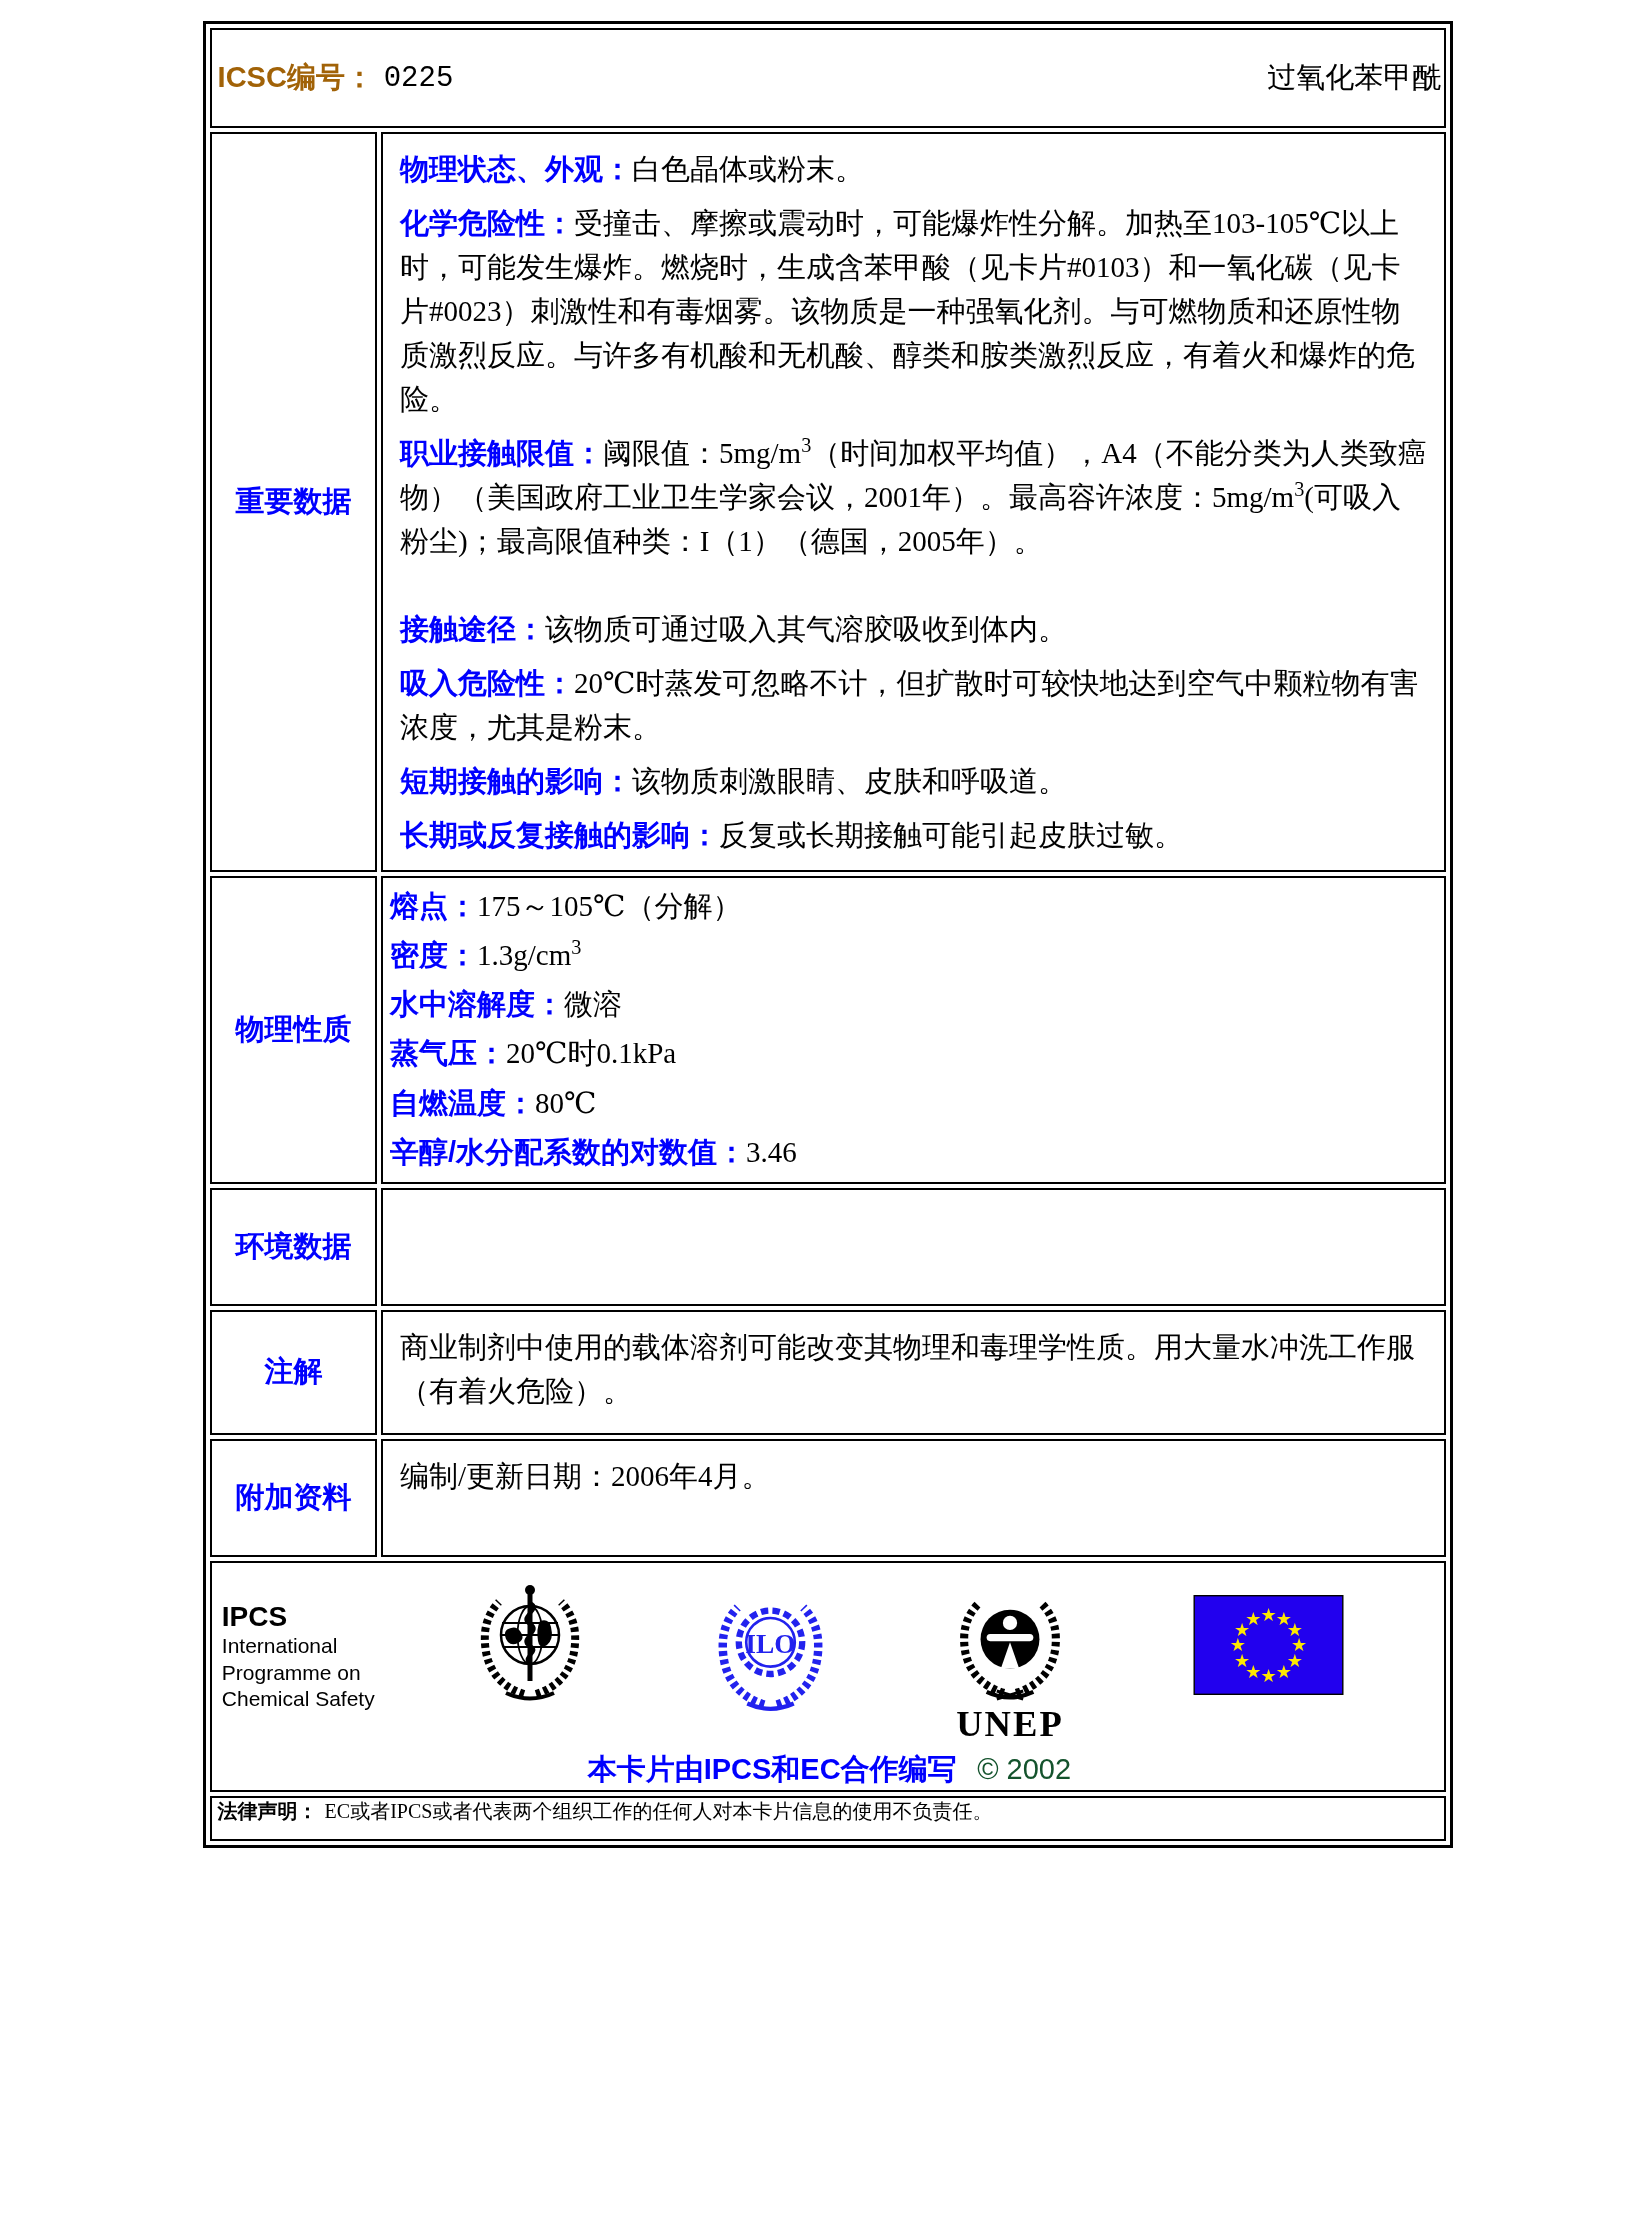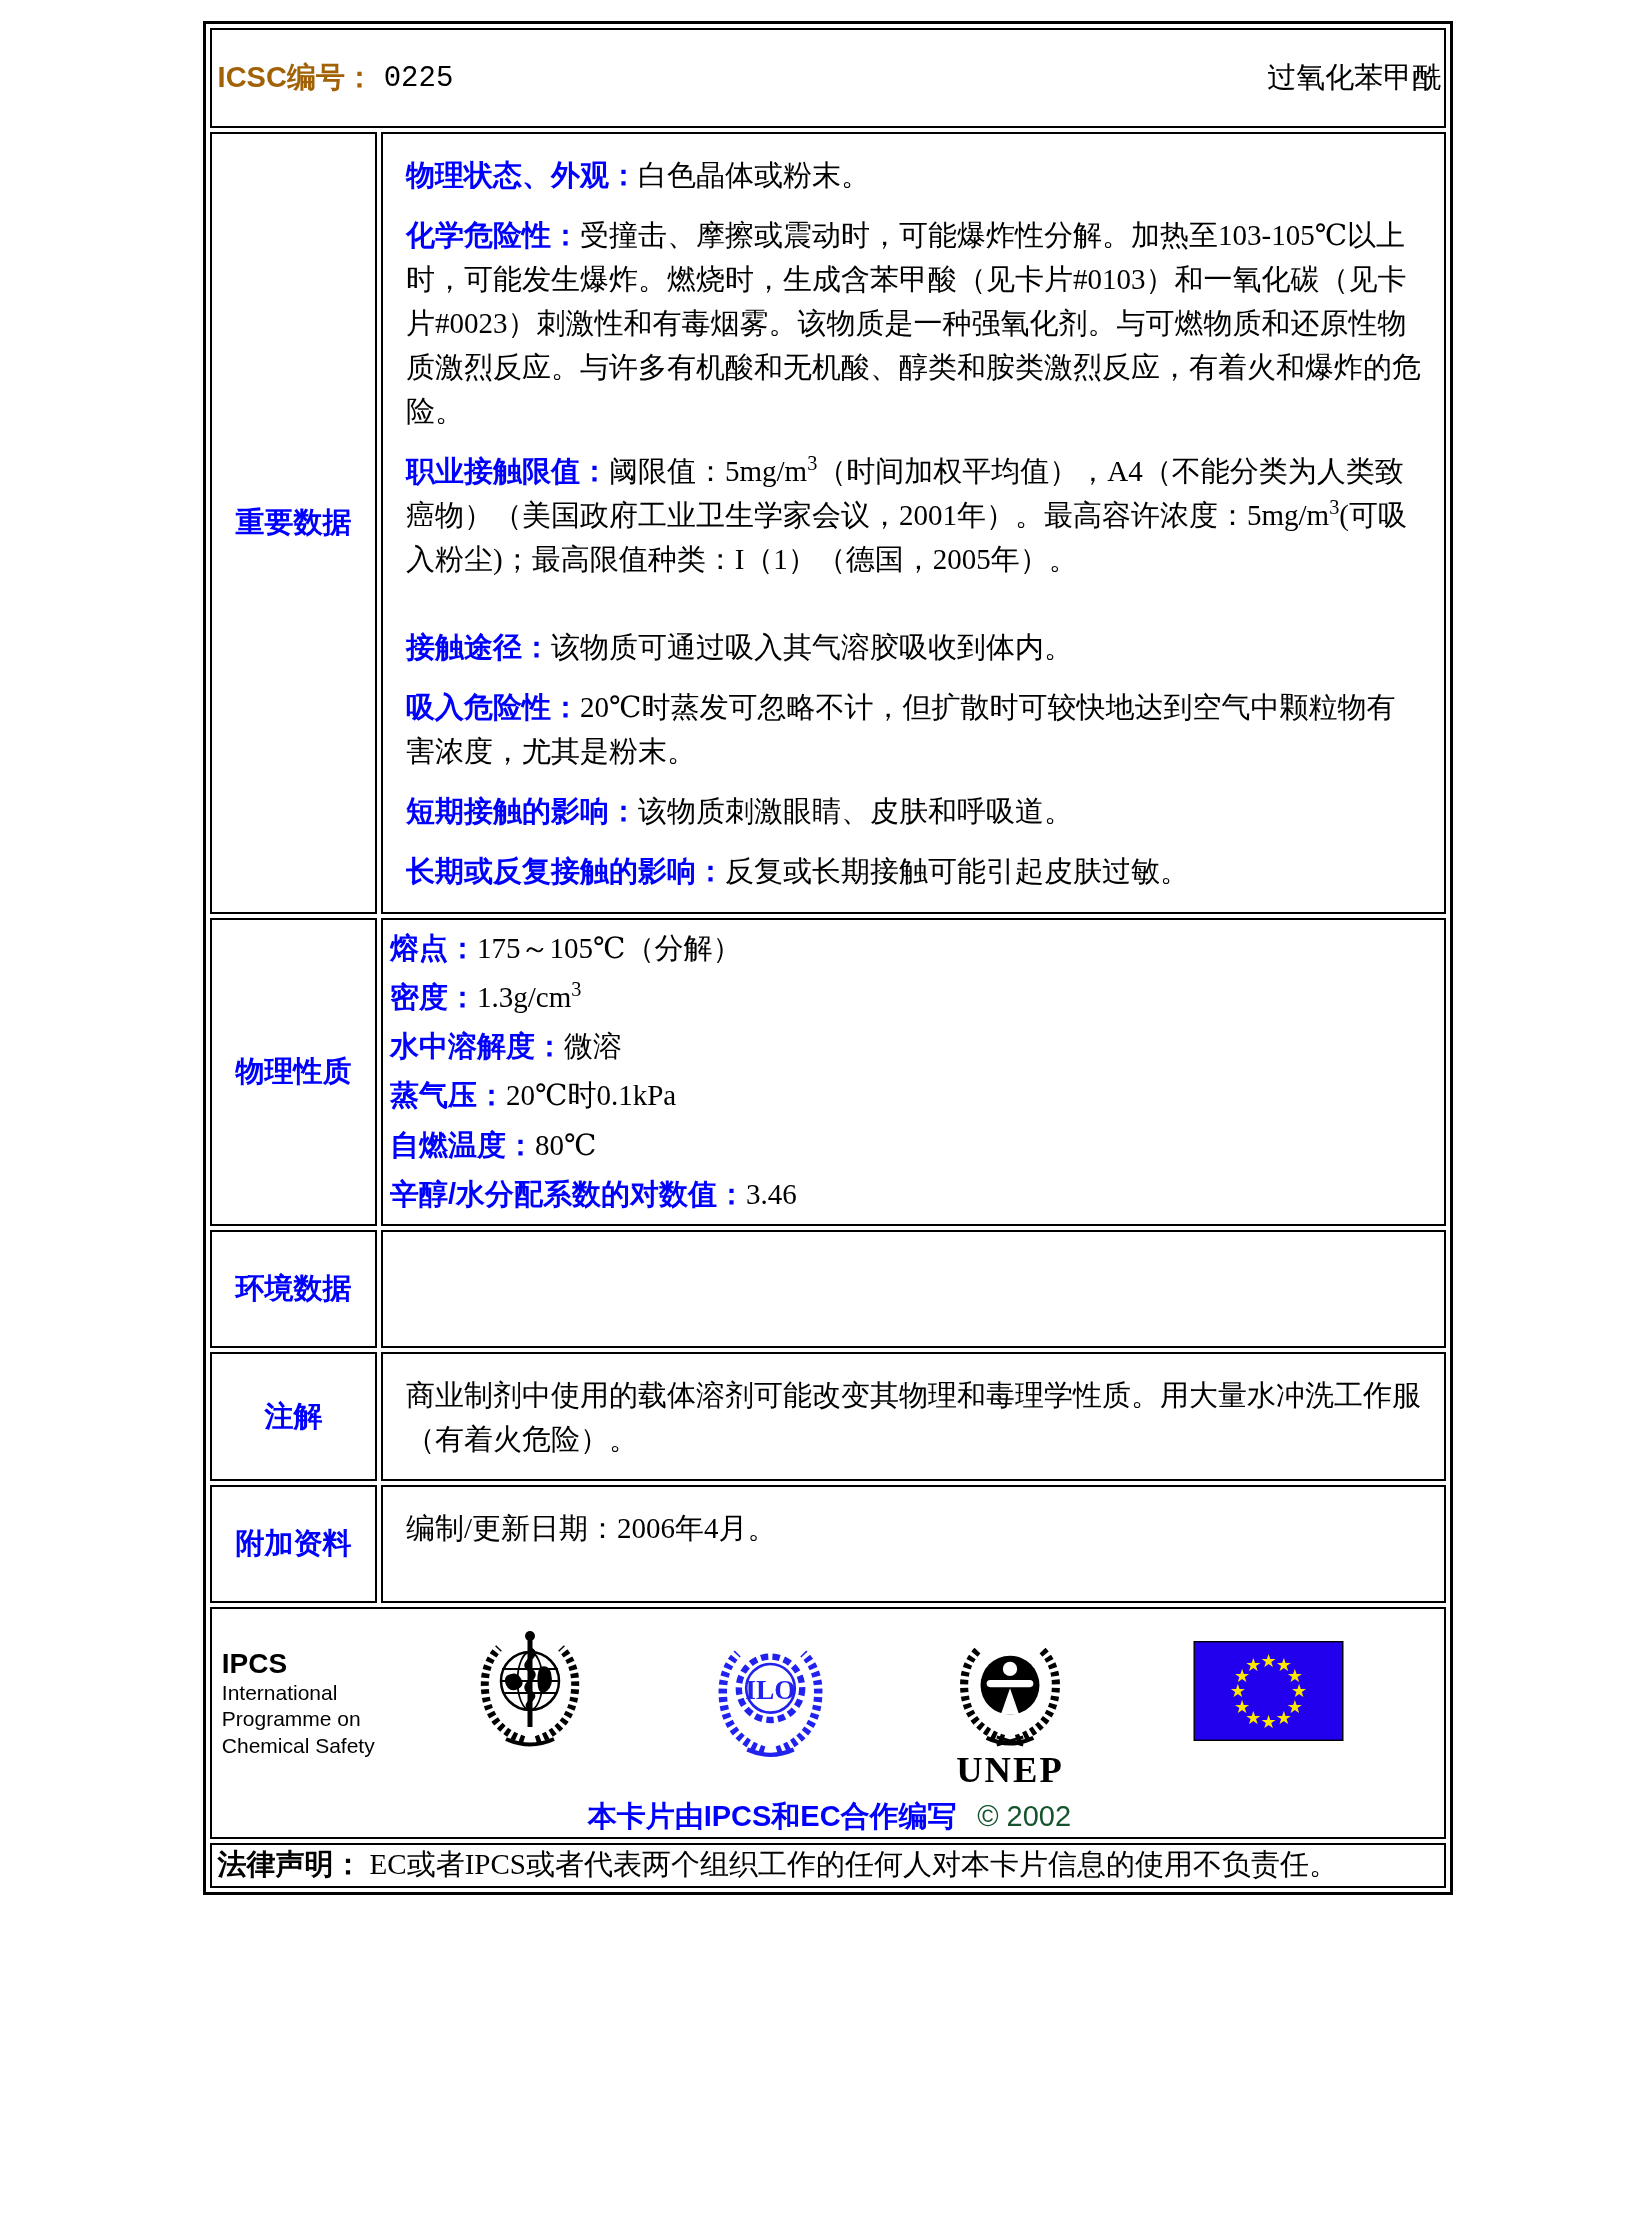--- a/index.html
+++ b/index.html
@@ -67,21 +67,21 @@
     text-align: center;
     font-family: "Liberation Sans", "DejaVu Sans", sans-serif;
     font-weight: 700;
     font-size: 29px;
     color: #0000fe;
     padding: 2.8px 2.8px;
   }
 
   
   td.content-cell { font-size: 29px; line-height: 44px; }
-  .para { margin: 16px; }
+  .para { margin: 10px; }
   .para.gap-after { margin-bottom: 44px; }
   .spaced .para { margin: 3.5px 0 4.2px 0; line-height: 45px; }
   .field-label {
     font-family: "Liberation Sans", "DejaVu Sans", sans-serif;
     font-weight: 700;
     color: #0000fe;
   }
   sup { font-size: 0.7em; line-height: 0; vertical-align: super; }
 
   
@@ -121,23 +121,22 @@
     font-size: 29px;
     font-family: "Liberation Sans", "DejaVu Sans", sans-serif;
   }
   .credit-text { color: #0000fe; font-weight: 700; }
   .credit-copyright { color: #14532d; font-weight: 400; margin-left: 12.5px; text-align: right; }
 
   
   .disclaimer-inner {
     height: 100%;
     display: flex;
-    align-items: center;
     padding: 0 4.2px 0 5.6px;
-    font-size: 29px;
+    font-size: 20px;
     white-space: nowrap;
     border-radius: 9px;
   }
   .disclaimer-label {
     font-family: "Liberation Sans", "DejaVu Sans", sans-serif;
     font-weight: 700;
     color: #000;
     margin-right: 7px;
   }
 </style>

